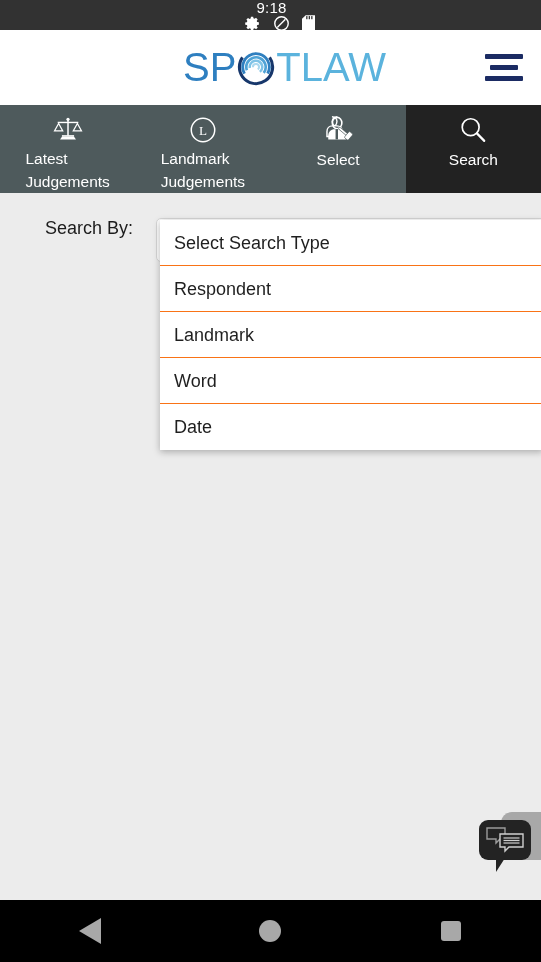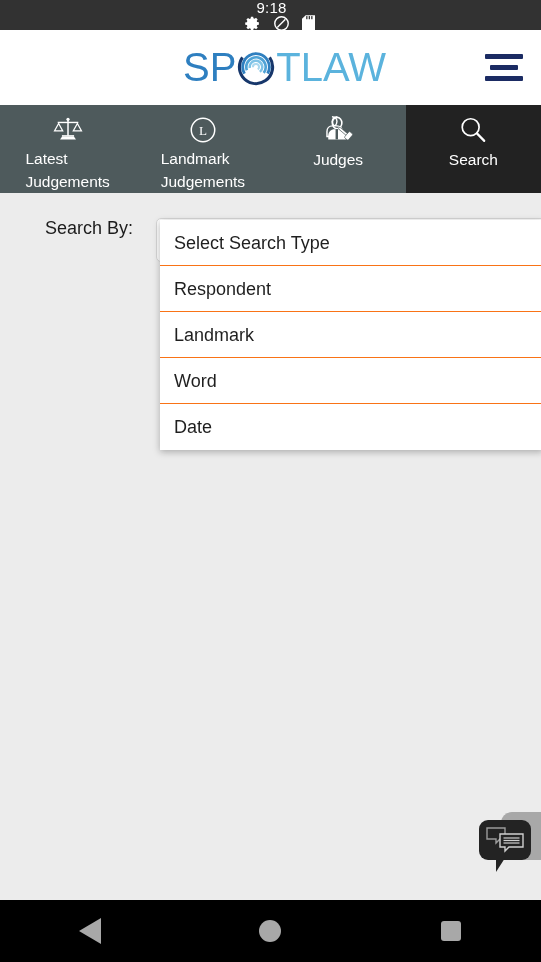--- a/index.html
+++ b/index.html
@@ -378,21 +378,21 @@
           <path d="M15 2c-3.4 0-5.6 2.4-5.6 5.6 0 2.1 1 4 2.3 5H9.5C6 12.6 3.4 15.4 3.4 19v6h17.2v-6c0-3.6-2.6-6.4-6.1-6.4h-2.2c1.3-1 2.3-2.9 2.3-5C14.6 4.4 12.4 2 9 2" fill="none" stroke="#fff" stroke-width="1.6" transform="translate(2,0) scale(0.95,0.92)"></path>
           <ellipse cx="16" cy="8.6" rx="5.1" ry="6.1" fill="none" stroke="#fff" stroke-width="1.7"></ellipse>
           <path d="M6.6 26 v-4.2c0-3.7 3-6.6 6.6-6.6h5.6c3.6 0 6.6 2.9 6.6 6.6V26z" fill="#fff"></path>
           <rect x="14.4" y="15" width="2.6" height="11" fill="#4e5a5c"></rect>
           <g transform="rotate(40 24 19)">
             <rect x="16" y="17.6" width="13" height="2.4" rx="1.1" fill="#fff" stroke="#4e5a5c" stroke-width="0.7"></rect>
             <rect x="26.8" y="14.4" width="5.2" height="8.6" rx="1.3" fill="#fff" stroke="#4e5a5c" stroke-width="0.7"></rect>
           </g>
         </svg>
       </span>
-      <span class="tab-label">Judges</span>
+      <span class="tab-label">Select</span>
     </div>
 
     <div class="tab active">
       <span class="tab-icon">
         <svg width="30" height="30" viewBox="0 0 32 32">
           <circle cx="13.5" cy="13" r="9" fill="none" stroke="#fff" stroke-width="1.8"></circle>
           <line x1="20.2" y1="19.6" x2="28" y2="27.6" stroke="#fff" stroke-width="2.3" stroke-linecap="round"></line>
         </svg>
       </span>
       <span class="tab-label">Search</span>

